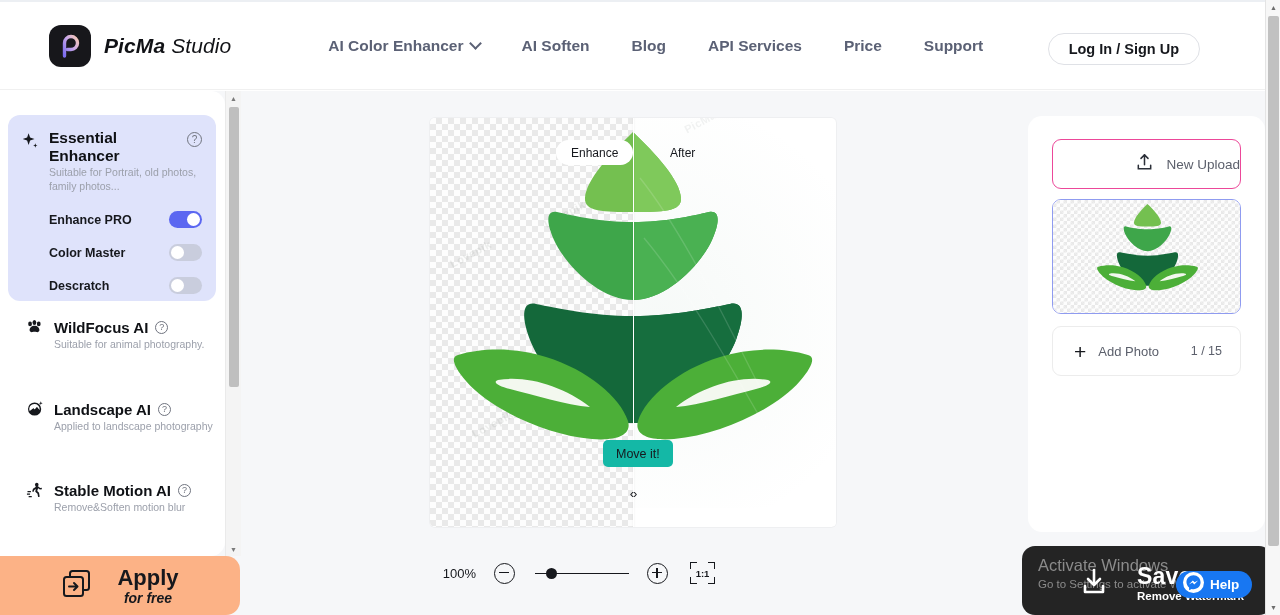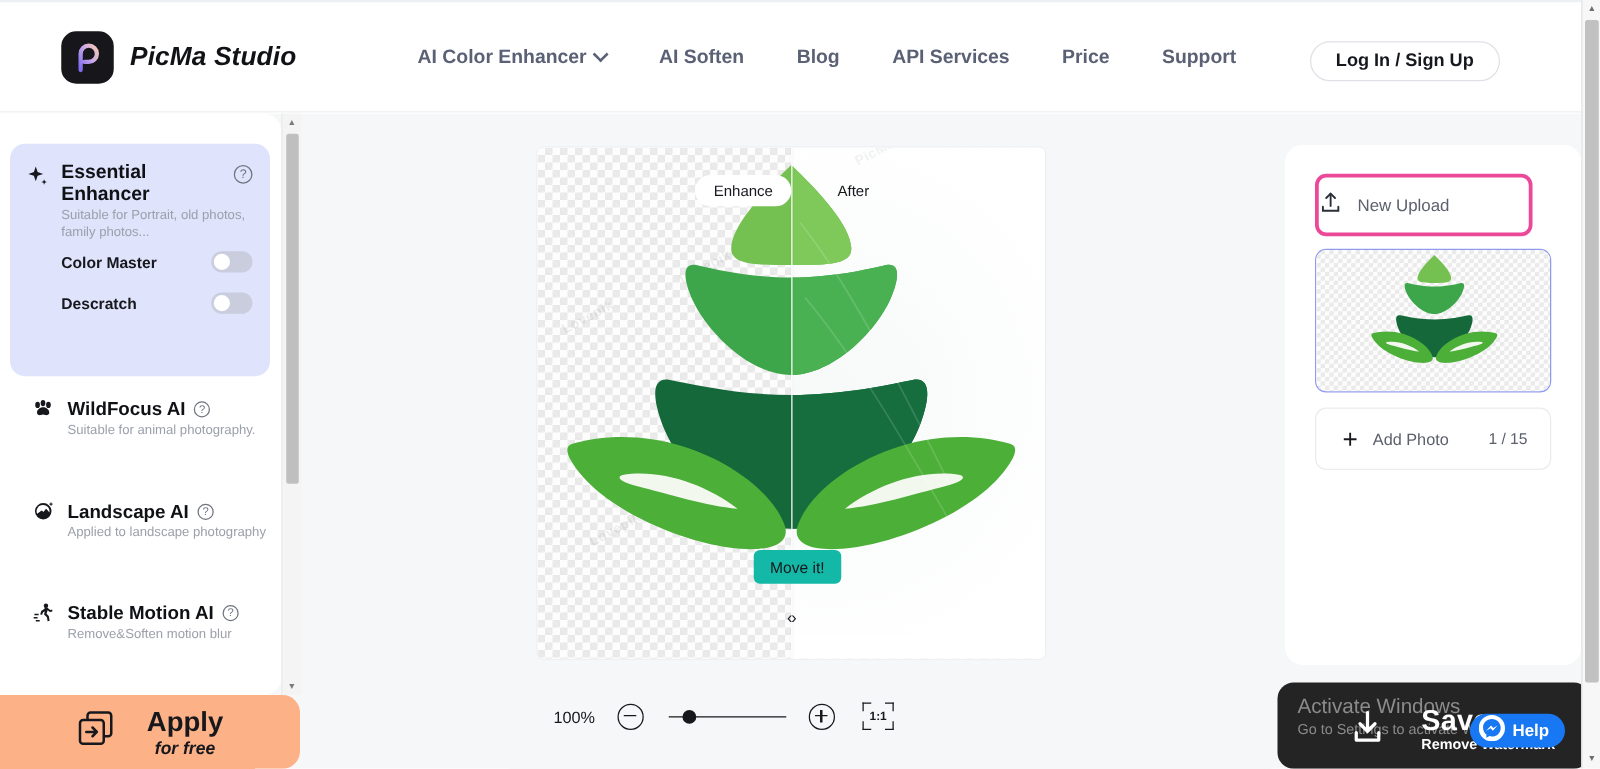--- a/index.html
+++ b/index.html
@@ -37,21 +37,21 @@
   .brand-logo {
     width: 42px; height: 42px; border-radius: 12px;
     background: #17171b; display: flex; align-items: center; justify-content: center;
     position: relative; overflow: hidden;
   }
   .brand-text {
     margin-left: 13px; font-size: 21px; color: #111216; letter-spacing: .1px;
     white-space: nowrap;
   }
   .brand-text .b1 { font-weight: 700; font-style: italic; }
-  .brand-text .b2 { font-weight: 700; font-style: italic; }
+  .brand-text .b2 { font-weight: 400; font-style: italic; }
 
   .nav { display: flex; align-items: center; margin-left: 97px; gap: 0; }
   .nav-item {
     font-size: 15.5px; font-weight: 700; color: #5b6175;
     padding: 0 21px; display: flex; align-items: center; gap: 7px;
     white-space: nowrap; cursor: pointer;
   }
   .nav-item:first-child { padding-left: 0; }
   .chev { display:inline-block; width:9px; height:9px; position:relative; top:-2px;}
   .chev::after {
@@ -227,23 +227,23 @@
   .ratio-btn i.tr { right:0; top:0; border-left:0; border-bottom:0;}
   .ratio-btn i.bl { left:0; bottom:0; border-right:0; border-top:0;}
   .ratio-btn i.br { right:0; bottom:0; border-left:0; border-top:0;}
 
   
   .right-panel {
     position: absolute; left: 1028px; top: 25px; width: 237px; height: 416px;
     background: #ffffff; border-radius: 14px;
   }
   .new-upload {
-    position: absolute; left: 24px; top: 23px; width: 174px; height: 50px;
-    border: 3px solid #ec4899; border-radius: 9px; background:#fff;
-    display:flex; align-items:center; justify-content:flex-start; gap: 12px; cursor:pointer;
+    position: absolute; left: 24px; top: 23px; width: 189px; height: 50px;
+    border: 1px solid #ec4899; border-radius: 9px; background:#fff;
+    display:flex; align-items:center; justify-content:flex-end; gap: 12px; cursor:pointer;
   }
   .new-upload .lbl { font-size: 13.5px; color: #5c606c; }
   .thumb-card {
     position: absolute; left: 24px; top: 83px; width: 189px; height: 115px;
     border: 1.6px solid #8f9bf0; border-radius: 9px; overflow: hidden; cursor: pointer;
   }
   .thumb-card .checker { background-size: 7px 7px; background-position: 0 0, 3.5px 3.5px; }
   .add-photo {
     position: absolute; left: 24px; top: 210px; width: 189px; height: 50px;
     border: 1px solid #ececec; border-radius: 9px; background:#fff;
@@ -335,20 +335,26 @@
             <svg width="19" height="19" viewBox="0 0 19 19">
               <path d="M7.6 1.2 L9.1 5.6 L13.5 7.1 L9.1 8.6 L7.6 13 L6.1 8.6 L1.7 7.1 L6.1 5.6 Z" fill="#16181d"></path>
               <path d="M14.3 11.3 L14.9 12.9 L16.5 13.5 L14.9 14.1 L14.3 15.7 L13.7 14.1 L12.1 13.5 L13.7 12.9 Z" fill="#16181d"></path>
             </svg>
           </span>
           <div class="ess-title">Essential Enhancer</div>
           <div class="help-badge">?</div>
         </div>
         <div class="ess-sub">Suitable for Portrait, old photos, family photos...</div>
 
+        <div class="toggle-row" style="margin-top:10px">
+          <span class="lbl">Enhance PRO</span>
+          <span class="switch on">
+              <span class="knob"></span>
+            </span>
+        </div>
         <div class="toggle-row">
           <span class="lbl">Color Master</span>
           <span class="switch">
               <span class="knob"></span>
             </span>
         </div>
         <div class="toggle-row">
           <span class="lbl">Descratch</span>
           <span class="switch">
               <span class="knob"></span>

